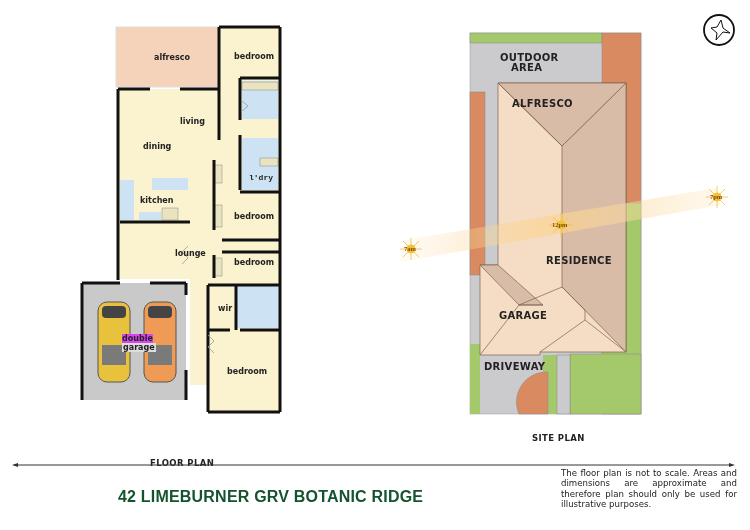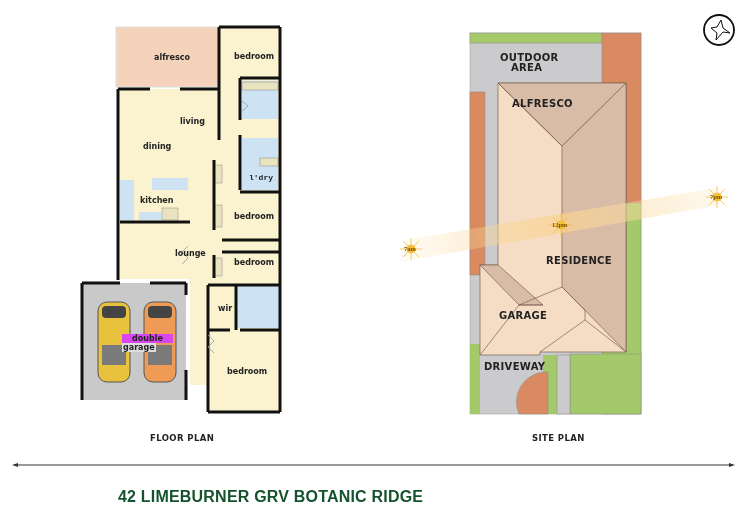--- a/index.html
+++ b/index.html
@@ -82,25 +82,25 @@
 <div class="lbl fp-lbl" style="left:154px;top:53px;">alfresco</div>
 <div class="lbl fp-lbl" style="left:234px;top:52px;">bedroom</div>
 <div class="lbl fp-lbl" style="left:180px;top:117px;">living</div>
 <div class="lbl fp-lbl" style="left:143px;top:142px;">dining</div>
 <div class="lbl fp-lbl" style="left:140px;top:196px;">kitchen</div>
 <div class="lbl fp-lbl" style="left:249px;top:173px;font-family:Liberation Mono, monospace;">l'dry</div>
 <div class="lbl fp-lbl" style="left:234px;top:212px;">bedroom</div>
 <div class="lbl fp-lbl" style="left:139px;top:249px;padding-left:36px;">lounge</div>
 <div class="lbl fp-lbl" style="left:234px;top:258px;">bedroom</div>
 <div class="lbl fp-lbl" style="left:218px;top:304px;">wir</div>
-<div class="lbl fp-lbl" style="left:122px;top:334px;background:#d946ef;padding:0 10px;">double</div>
+<div class="lbl fp-lbl" style="left:122px;top:334px;background:#d946ef;padding:0 0;">double</div>
 <div class="lbl fp-lbl" style="left:122px;top:343px;background:#ddd;padding:0 1px;">garage</div>
 <div class="lbl fp-lbl" style="left:227px;top:367px;">bedroom</div>
 
-<div class="lbl caption" style="left:150px;top:433px;">FLOOR PLAN</div>
+<div class="lbl caption" style="left:150px;top:458px;">FLOOR PLAN</div>
 </div>
 
 <div>
 <svg width="750" height="530" viewBox="0 0 750 530">
   <defs>
     <linearGradient id="beam" x1="0" y1="0" x2="1" y2="0">
       <stop offset="0" stop-color="#fbd89a" stop-opacity="0.1"></stop>
       <stop offset="0.5" stop-color="#fbd48e" stop-opacity="0.75"></stop>
       <stop offset="1" stop-color="#fbe4b8" stop-opacity="0.3"></stop>
     </linearGradient>
@@ -168,13 +168,14 @@
 <div class="sunlbl" style="left:404px;top:245px;">7am</div>
 <div class="sunlbl" style="left:552px;top:221px;">12pm</div>
 <div class="sunlbl" style="left:710px;top:193px;">7pm</div>
 
 <div class="lbl caption" style="left:532px;top:433px;">SITE PLAN</div>
 </div>
 
 <div class="title">42 LIMEBURNER GRV BOTANIC RIDGE</div>
 
 <div class="note">
+  <div>The floor plan is not to scale. Areas and dimensions are approximate and therefore plan should only be used for illustrative purposes.</div>
 </div>
 
 </body></html>

